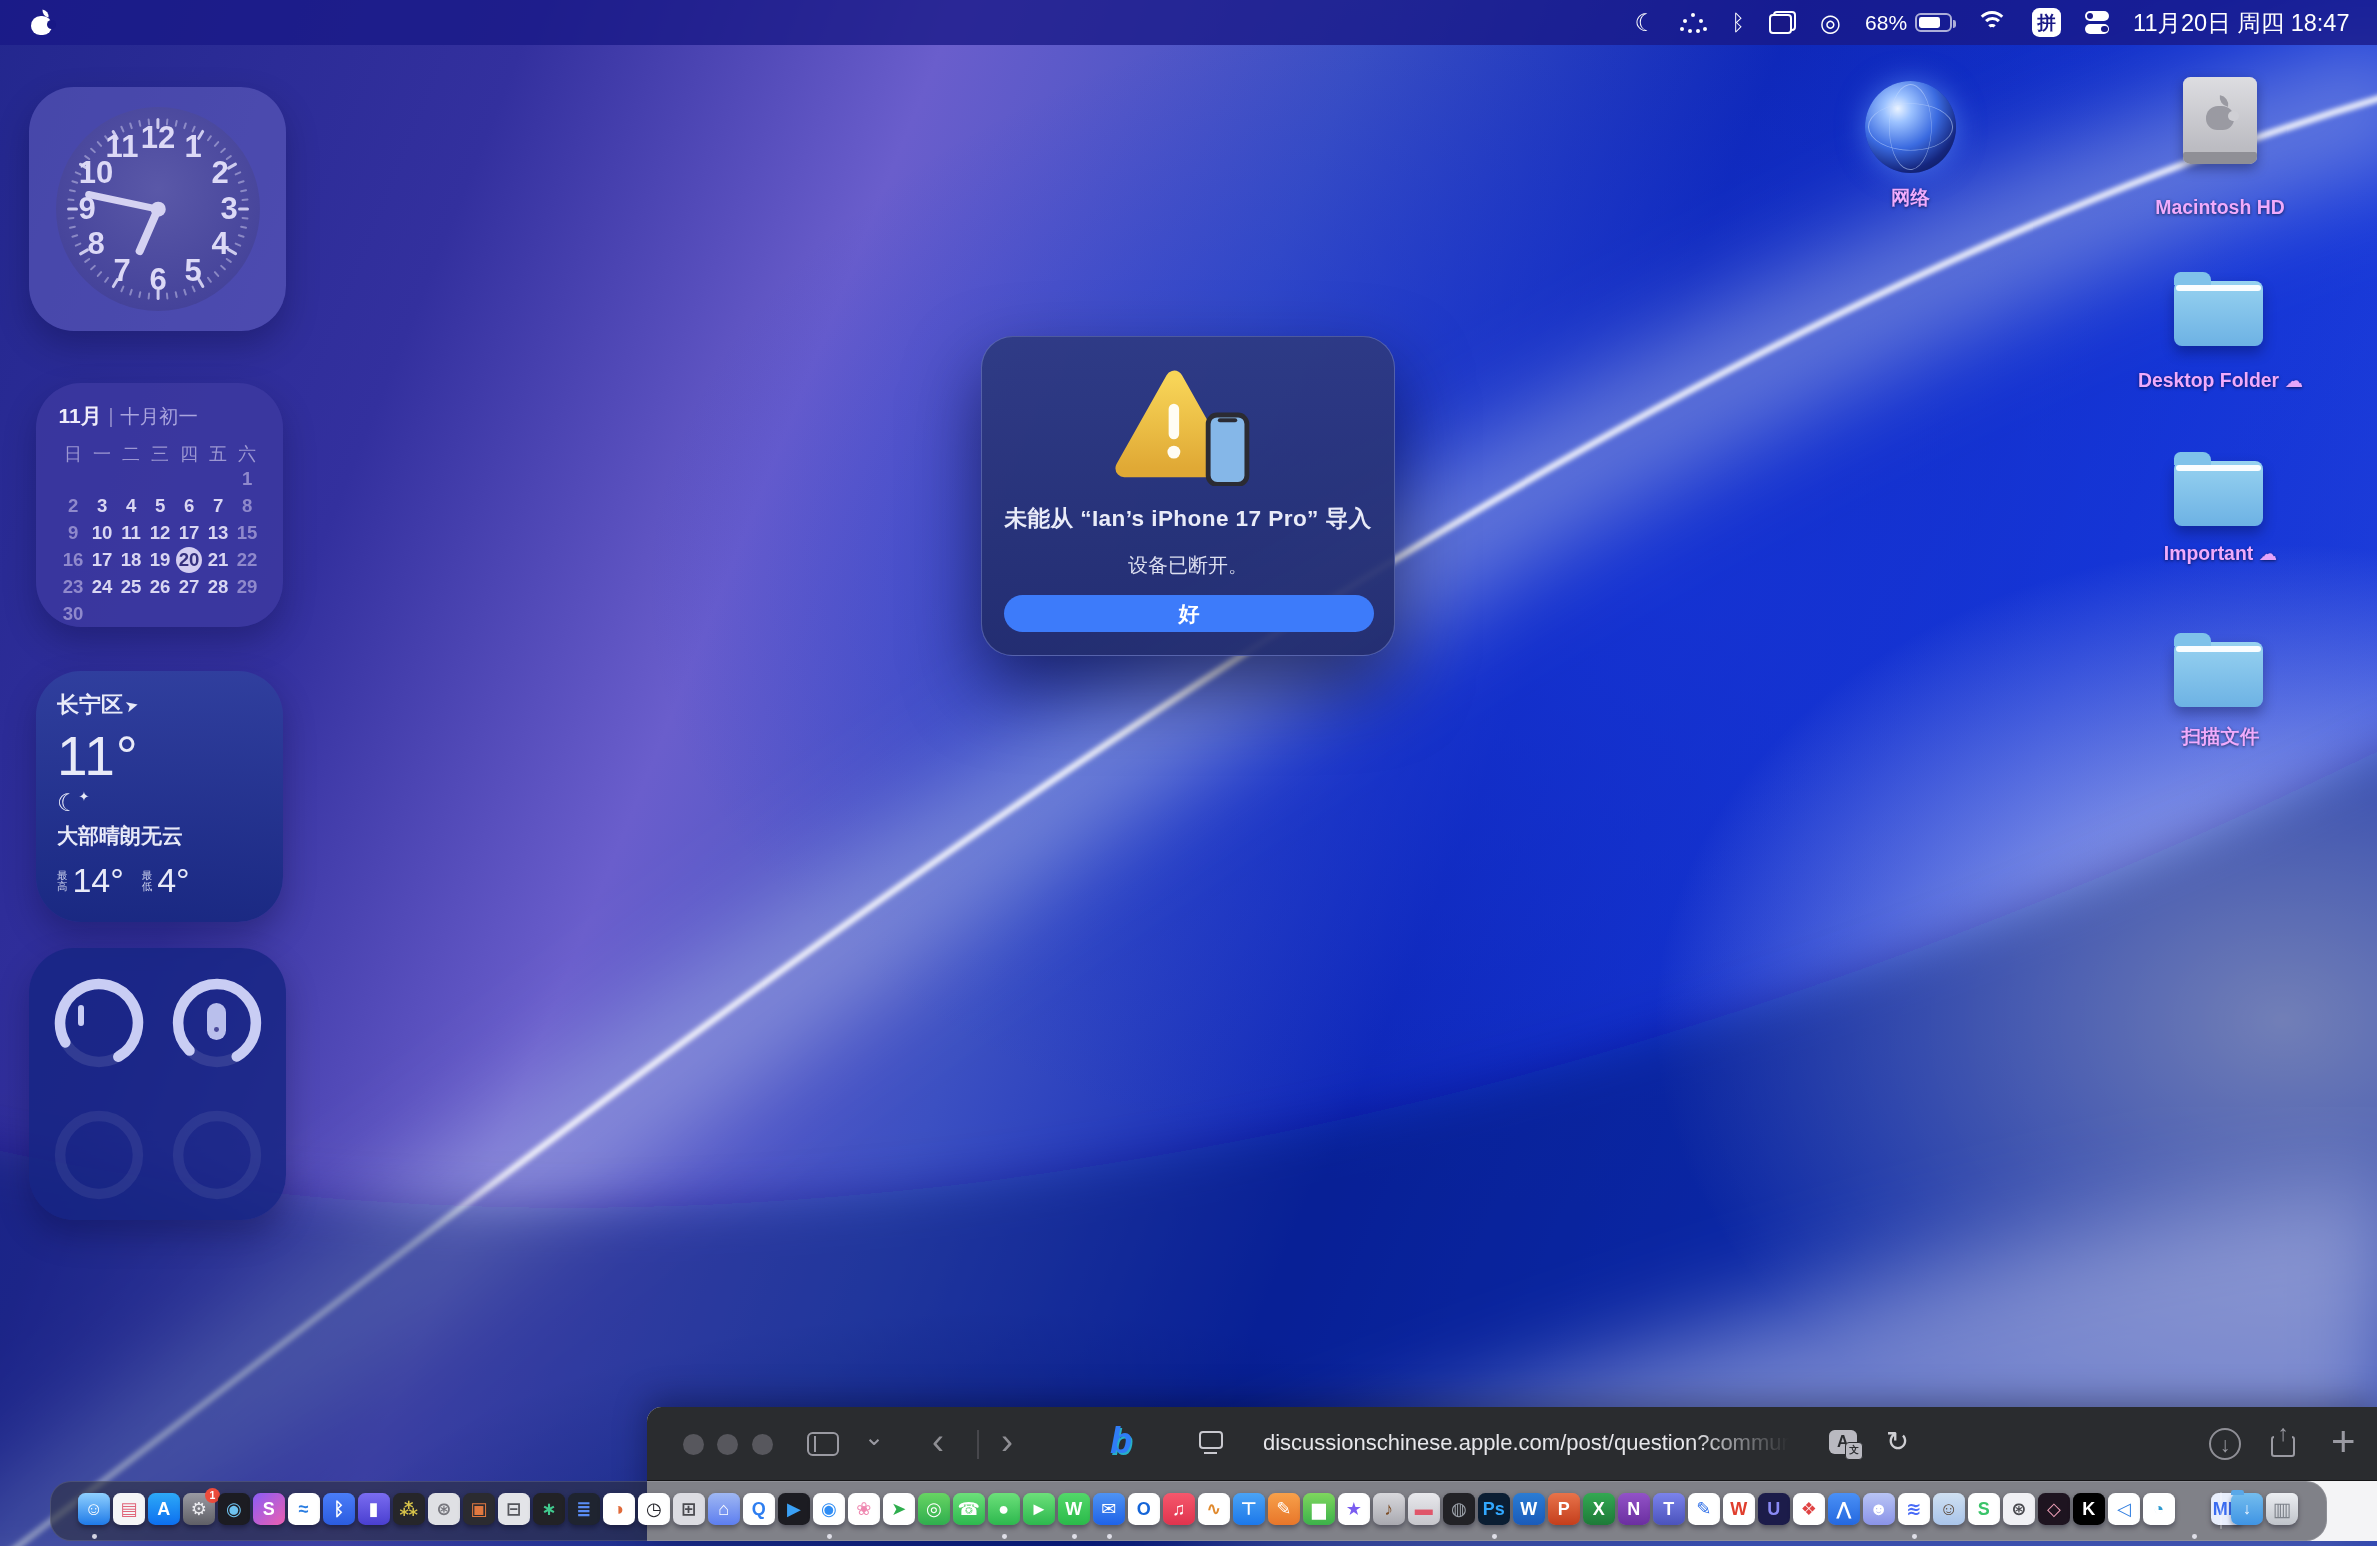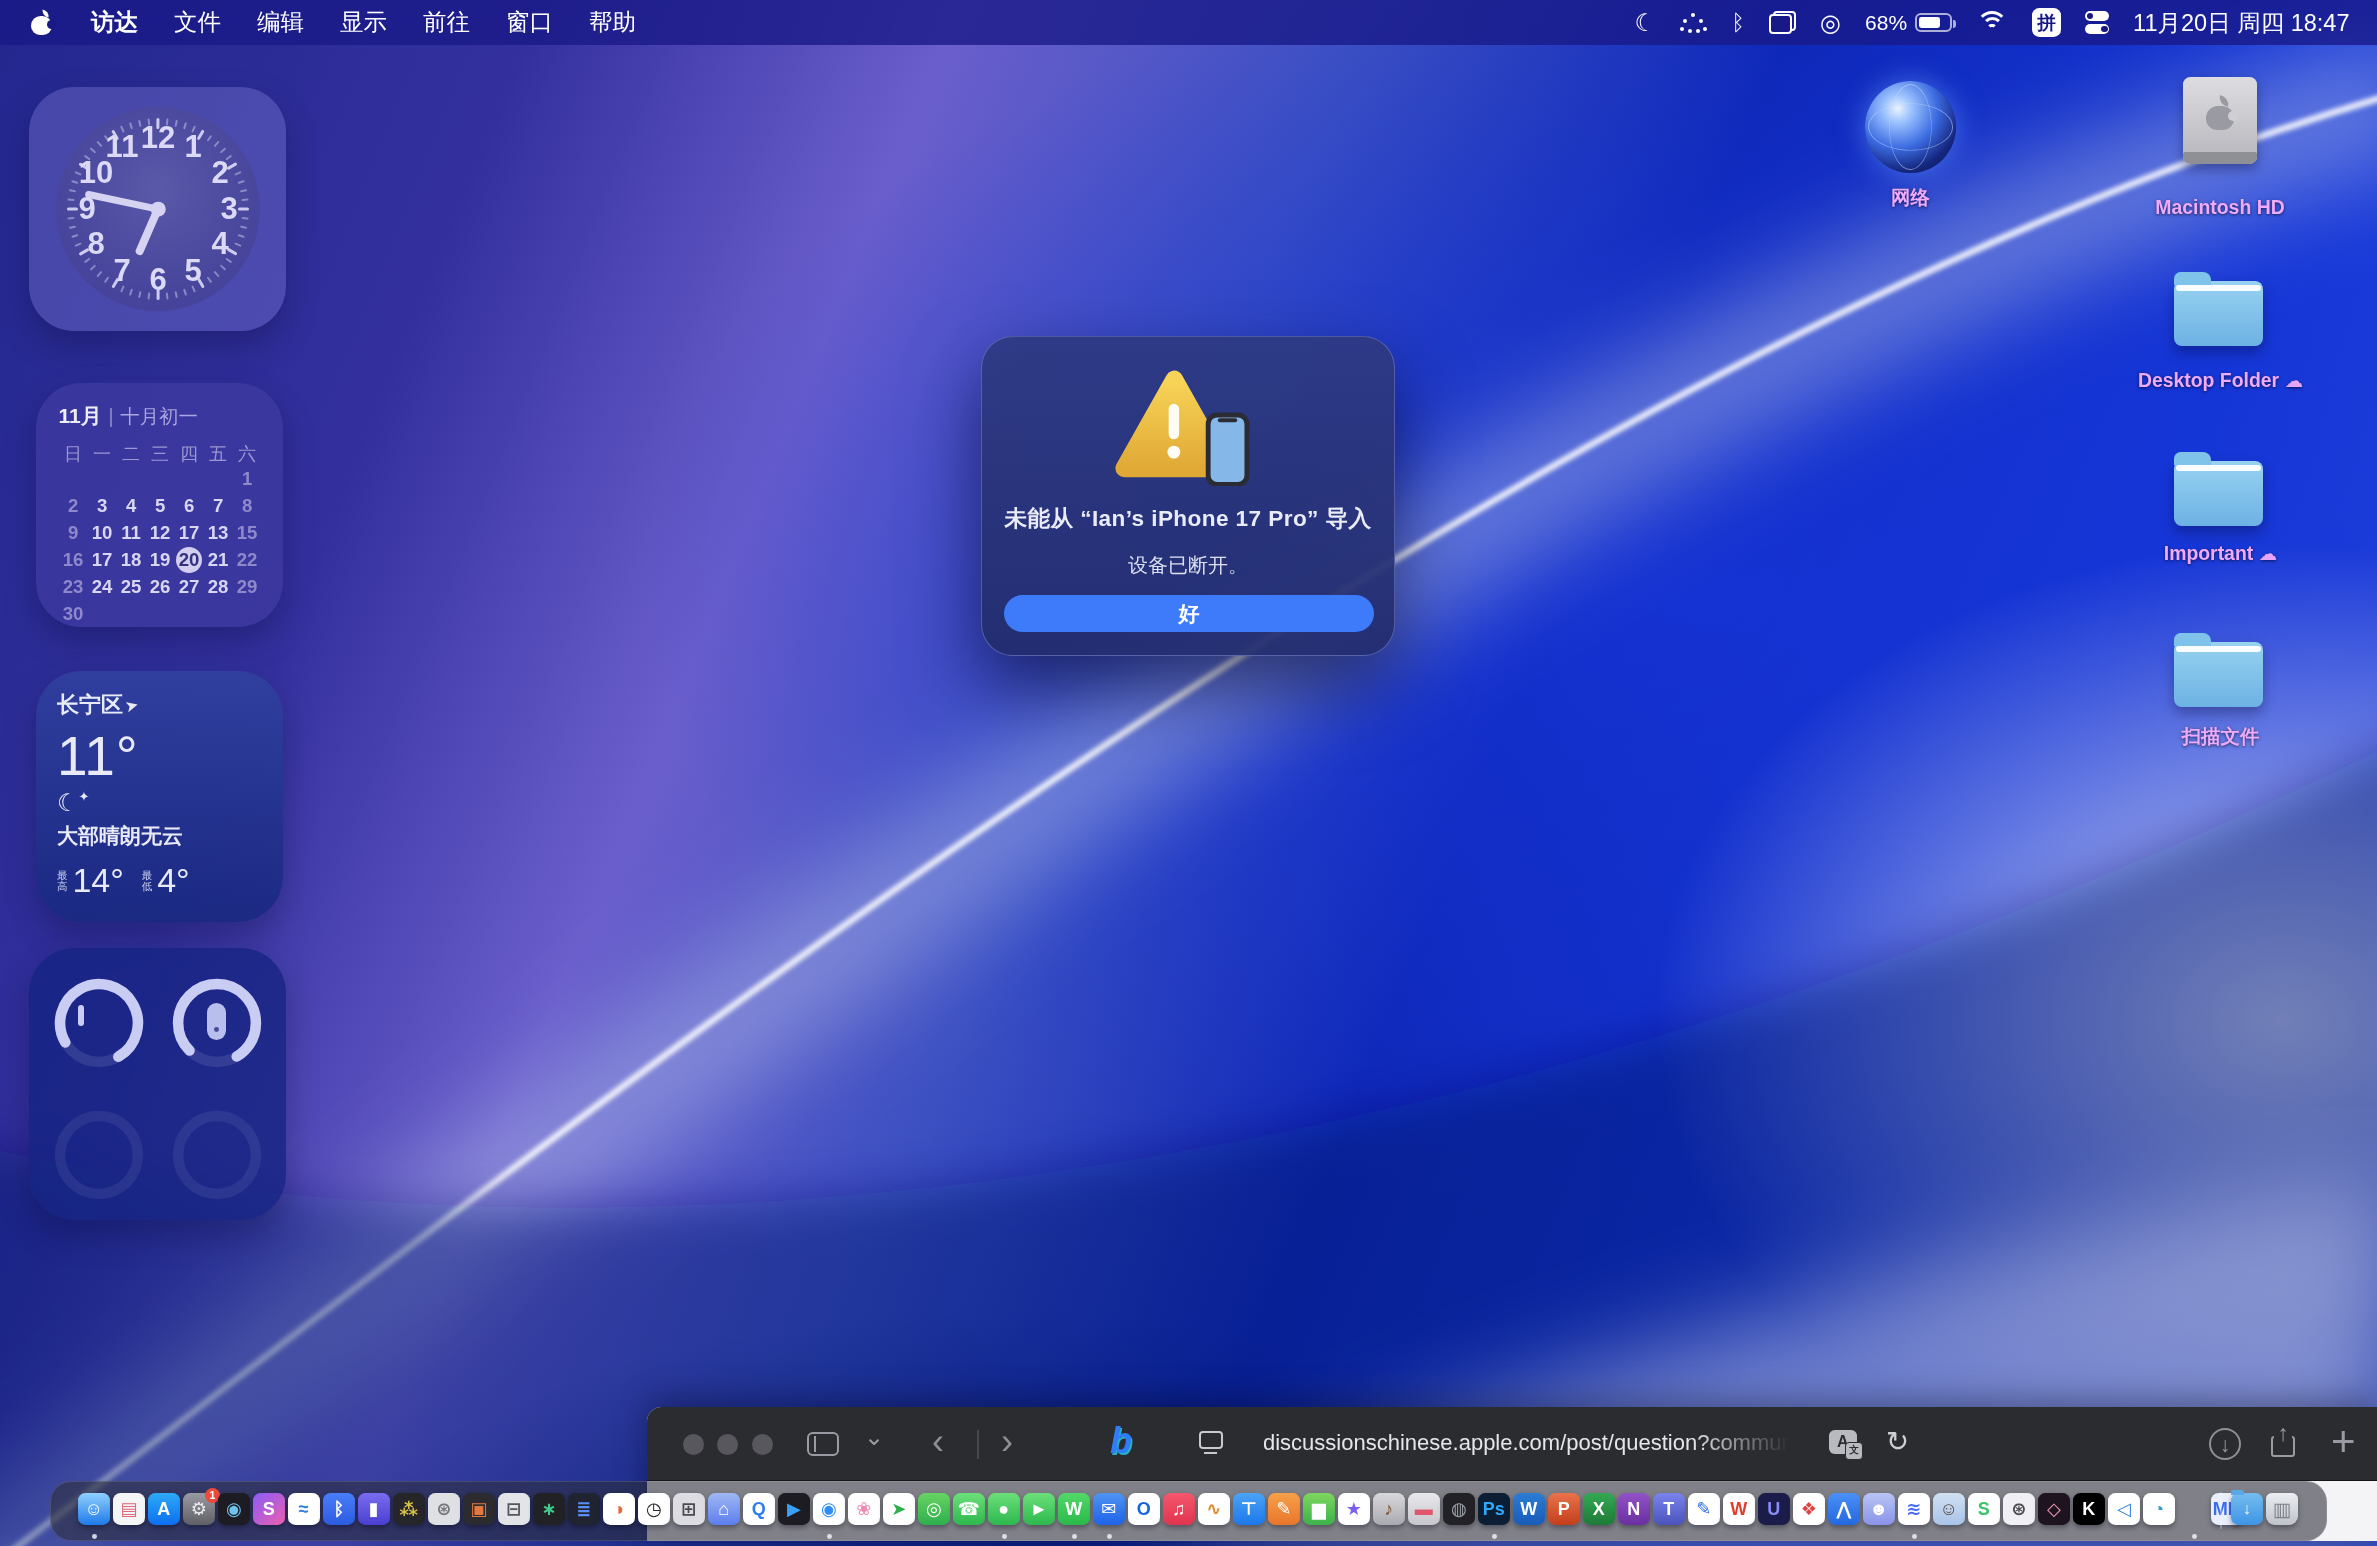--- a/index.html
+++ b/index.html
@@ -189,29 +189,20 @@
     <path d="M 1400 1912 C 1900 1700 2500 1500 2960 1460 L 2960 1912 Z" fill="rgba(205,210,240,0.5)" filter="url(#b3)"></path>
   </svg>
 </div>
 
 <div id="menubar">
   <div class="m-left">
     <span class="apple-logo">
         <i class="leaf"></i>
         <i class="body"></i>
       </span>
-    <ul id="menu-items">
-        <li>访达</li>
-        <li>文件</li>
-        <li>编辑</li>
-        <li>显示</li>
-        <li>前往</li>
-        <li>窗口</li>
-        <li>帮助</li>
-      </ul>
   </div>
   <div class="m-right">
     <span class="s-glyph">☾</span>
     <span class="dots-ic">
       <i style="left:11.3px;top:0.8px"></i>
         <i style="left:3.2px;top:7.3px"></i>
         <i style="left:19.4px;top:7.3px"></i>
       <i style="left:0px;top:15.4px"></i>
         <i style="left:8px;top:17px"></i>
         <i style="left:16px;top:17px"></i>

